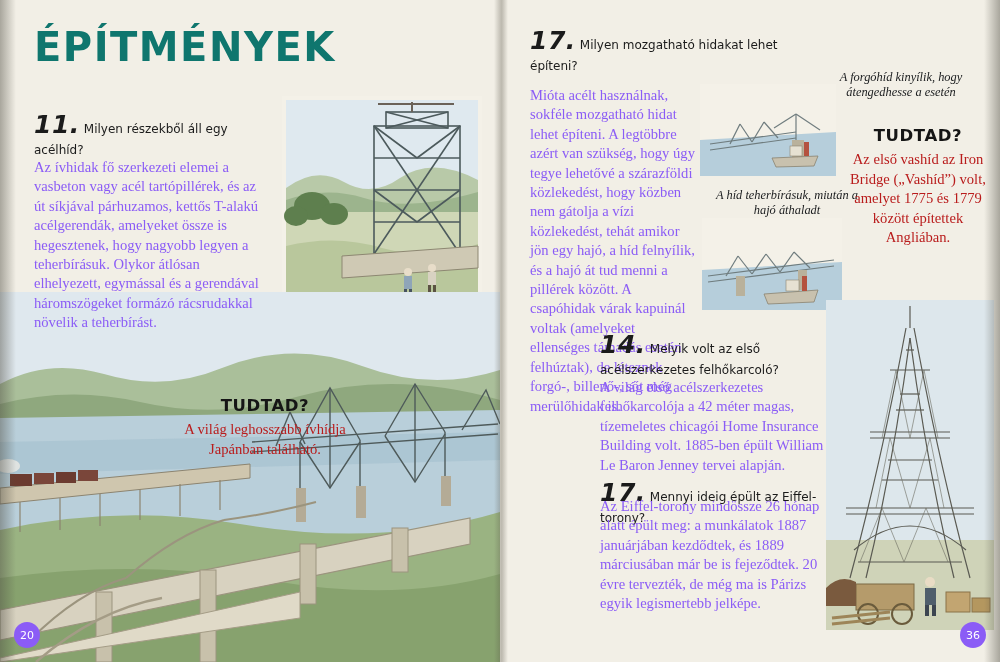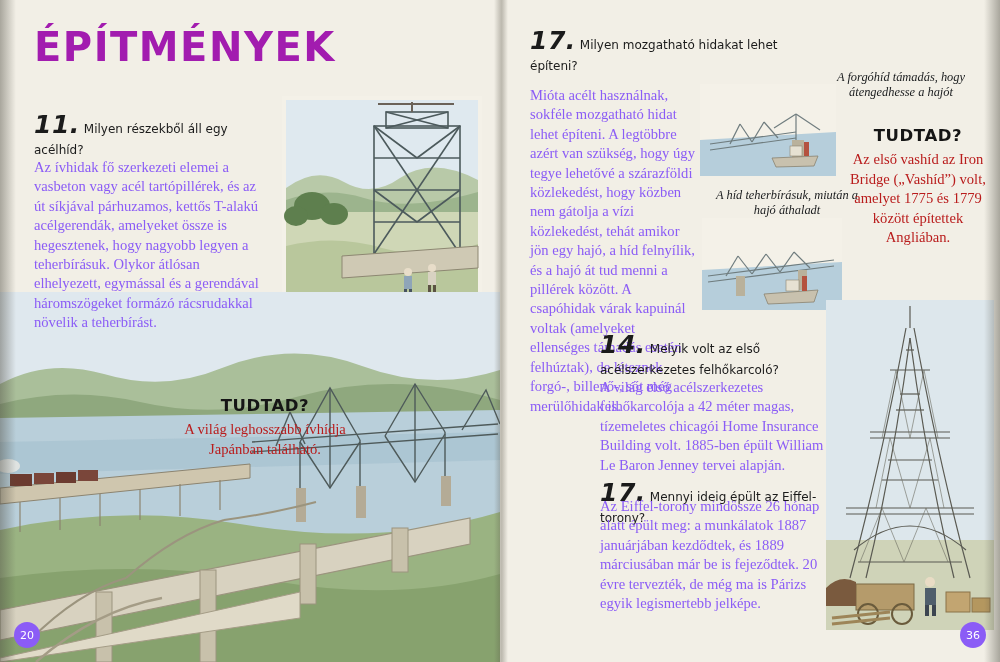--- a/index.html
+++ b/index.html
@@ -36,21 +36,21 @@
   .edge-l { left: 0; background: linear-gradient(90deg, rgba(80,78,68,.45), rgba(80,78,68,0)); }
   .edge-r { right: 0; background: linear-gradient(270deg, rgba(80,78,68,.45), rgba(80,78,68,0)); }
   h1.title {
     position: absolute;
     left: 34px; top: 24px;
     margin: 0;
     font-family: "DejaVu Sans", sans-serif;
     font-size: 40px;
     font-weight: bold;
     letter-spacing: 1.5px;
-    color: #a21caf;
+    color: #0f766e;
   }
   .qnum {
     font-family: "DejaVu Sans", sans-serif;
     font-weight: bold;
     font-size: 25px;
     color: #1b1b1b;
     letter-spacing: 0.5px;
     font-style: italic;
   }
   .qtext {
@@ -373,21 +373,21 @@
 
   <div class="pagenum left">20</div>
 
   <div class="qblock" style="left:530px; top:26px; width:256px;">
     <span class="qnum">17.</span>
     <span class="qtext">Milyen mozgatható hidakat lehet építeni?</span>
   </div>
 
   <div class="body" style="left:530px; top:86px; width:165px;">Mióta acélt használnak, sokféle mozgatható hidat lehet építeni. A legtöbbre azért van szükség, hogy úgy tegye lehetővé a szárazföldi közlekedést, hogy közben nem gátolja a vízi közlekedést, tehát amikor jön egy hajó, a híd felnyílik, és a hajó át tud menni a pillérek között. A csapóhidak várak kapuinál voltak (amelyeket ellenséges támadás esetén felhúztak), de léteznek forgó-, billenő-, sőt még merülőhidak is.</div>
 
-  <div class="caption" style="left:822px; top:70px; width:158px;">A forgóhíd támadás, hogy átengedhesse a hajót</div>
+  <div class="caption" style="left:822px; top:70px; width:158px;">A forgóhíd kinyílik, hogy átengedhesse a esetén</div>
 
   <div class="caption" style="left:712px; top:188px; width:150px;">A híd teherbírásuk, miután a hajó áthaladt</div>
 
   <div class="tudtad-box" style="left:848px; top:126px; width:140px;">
     <div class="tudtad-title">TUDTAD?</div>
     <div class="tudtad-text">Az első vashíd az Iron Bridge („Vashíd”) volt, amelyet 1775 és 1779 között építettek Angliában.</div>
   </div>
 
   <div class="qblock" style="left:600px; top:330px; width:222px;">
     <span class="qnum">14.</span>

